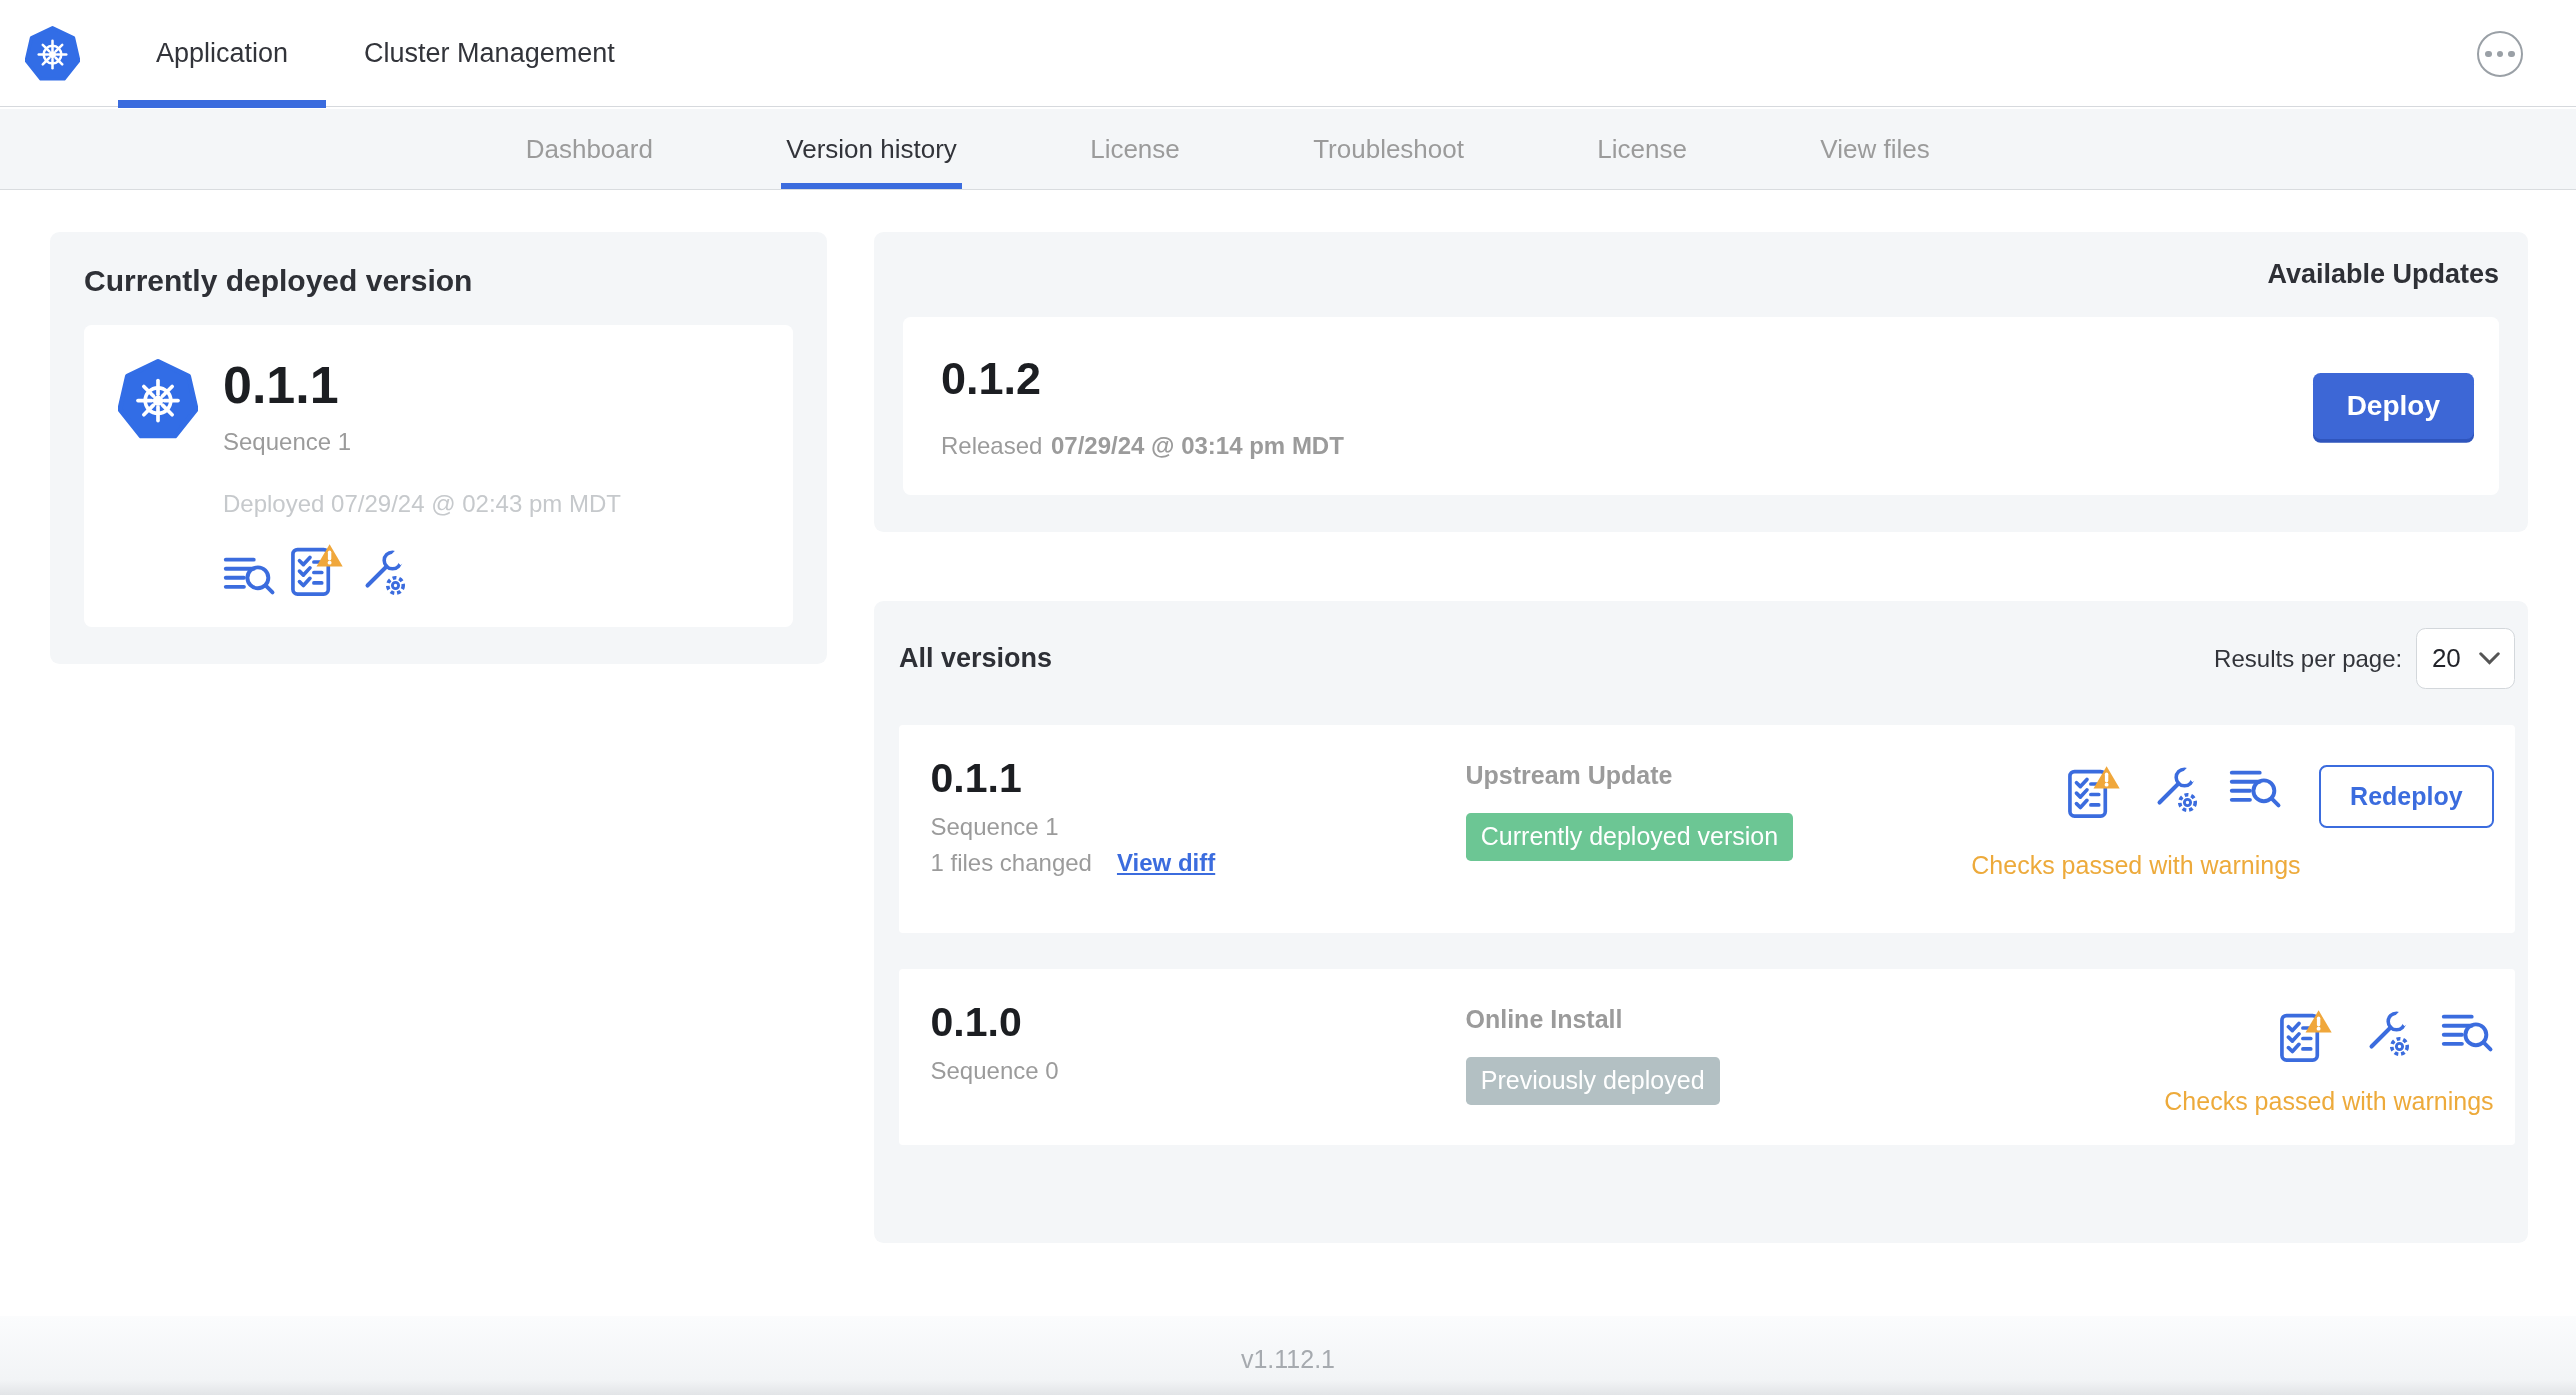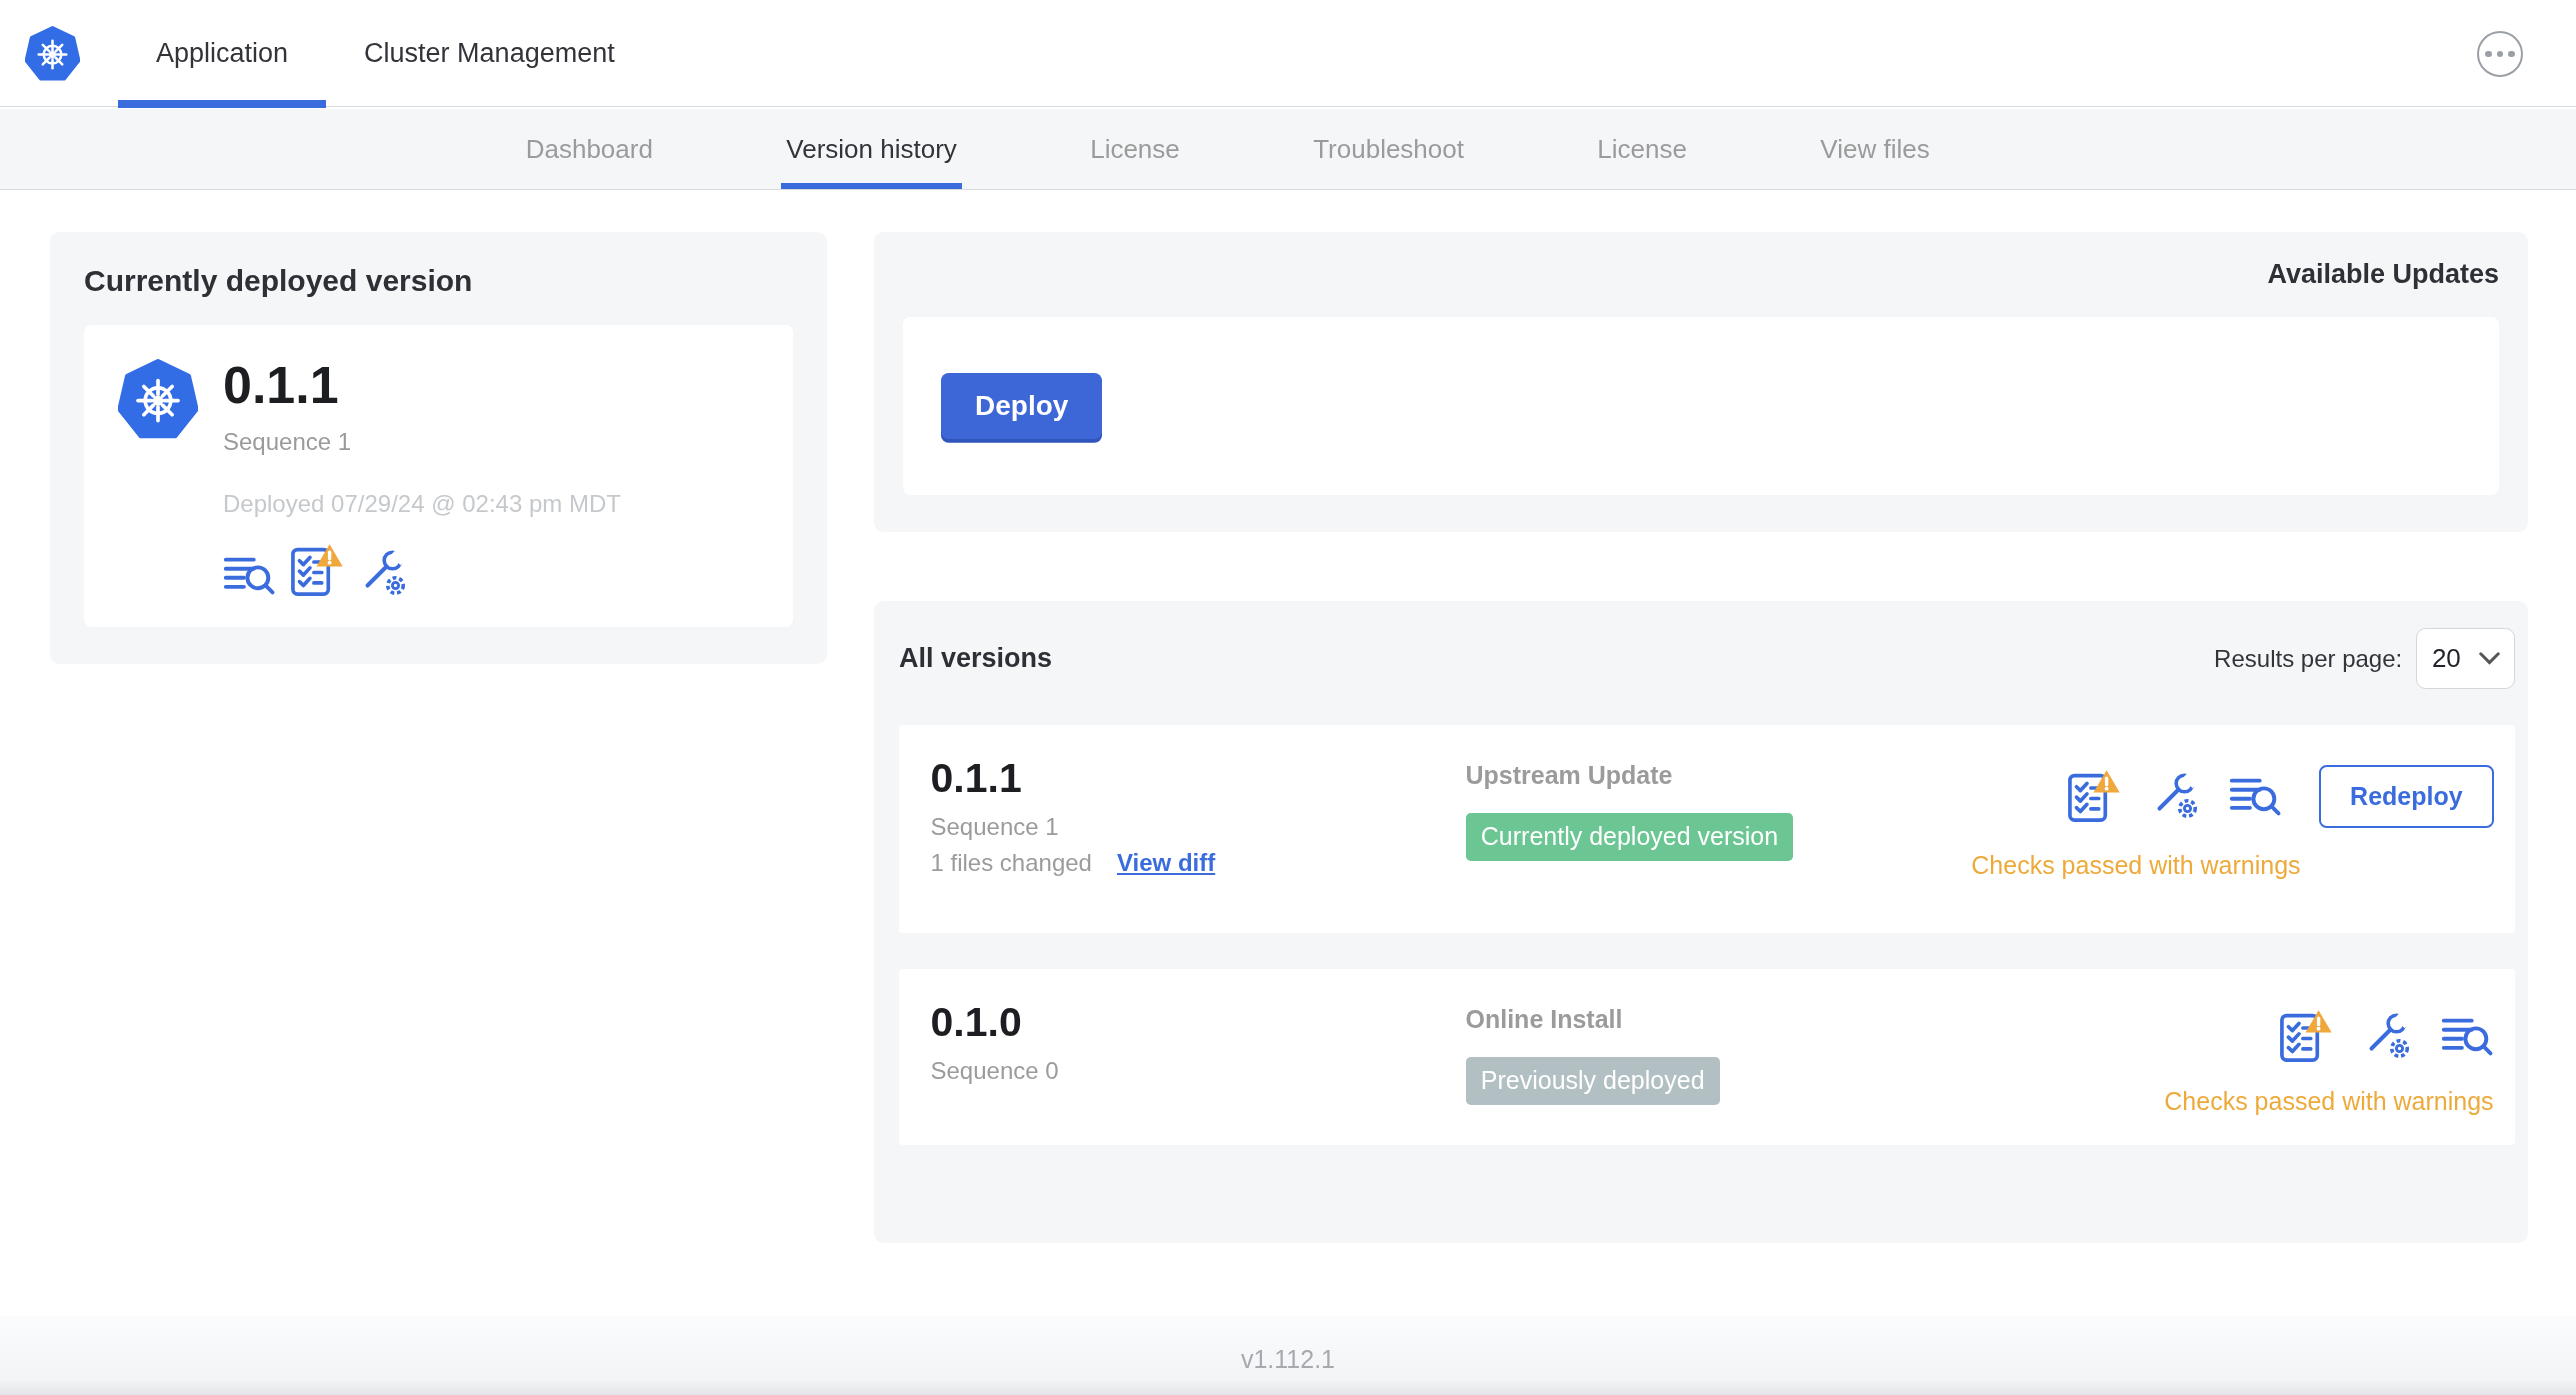--- a/index.html
+++ b/index.html
@@ -68,21 +68,21 @@
   .row-ver { font-size:41px; font-weight:bold; color:#1c1e22; line-height:1.05; }
   .row-seq { margin-top:13.4px; font-size:24px; color:#9b9b9b; }
   .row-files { margin-top:7.6px; display:flex; align-items:baseline; gap:25px; font-size:24px; color:#9b9b9b; }
   .view-diff { color:#3b6cde; font-weight:600; text-decoration:underline; cursor:pointer; }
   .row-mid { flex:1 1 auto; padding-top:3.8px; }
   .source-label { font-size:25px; font-weight:600; color:#9b9b9b; }
   .badge { display:inline-block; margin-top:23px; padding:9.5px 15.3px; border-radius:4.8px; font-size:25px; color:#fff; }
   .badge-green { background:#6cc694; }
   .badge-gray  { background:#b3c0c3; }
   .row-right { flex:0 0 auto; display:flex; flex-direction:column; align-items:flex-end; padding-top:7.6px; }
-  .actions-row { display:flex; align-items:center; gap:29px; }
+  .actions-row { display:flex; align-items:flex-start; gap:29px; }
   .redeploy-btn { margin-left:7.6px; background:#fff; border:2.4px solid #3b6cde; border-radius:7.6px; color:#3b6cde;
                   font-size:25px; font-weight:bold; padding:15.3px 29px; cursor:pointer; font-family:inherit; }
   .checks-text { margin-top:23px; font-size:25px; font-weight:500; color:#edaa3b; }
   .checks-offset { margin-right:193px; }
 
   
   .footer { position:absolute; left:0; right:0; top:1316px; height:80px; text-align:center;
             background:linear-gradient(180deg,#fbfcfd 0%, #f2f4f6 80%, #e1e3e6 100%); }
   .footer-version { display:inline-block; margin-top:29px; font-size:25px; color:#a6aaaf; }
 </style>
@@ -186,20 +186,26 @@
             <circle cx="31.5" cy="31.5" r="2.6" stroke="#3b6cde" stroke-width="2.4" fill="none"></circle>
           </svg>
         </div>
       </div>
     </div>
   </div>
 
   <div class="gray-card updates-card">
     <h2 class="section-title">Available Updates</h2>
     <div class="white-card updates-inner">
+      <div>
+        <div class="ver-mid">0.1.2</div>
+        <div class="released-line">
+          <span>Released</span><span class="date">07/29/24 @ 03:14 pm MDT</span>
+        </div>
+      </div>
       <button class="deploy-btn">Deploy</button>
     </div>
   </div>
 
   <div class="gray-card versions-card">
     <div class="versions-head">
       <h2 class="section-title">All versions</h2>
       <div class="rpp">
         <span class="rpp-label">Results per page:</span>
         <div class="rpp-select">

